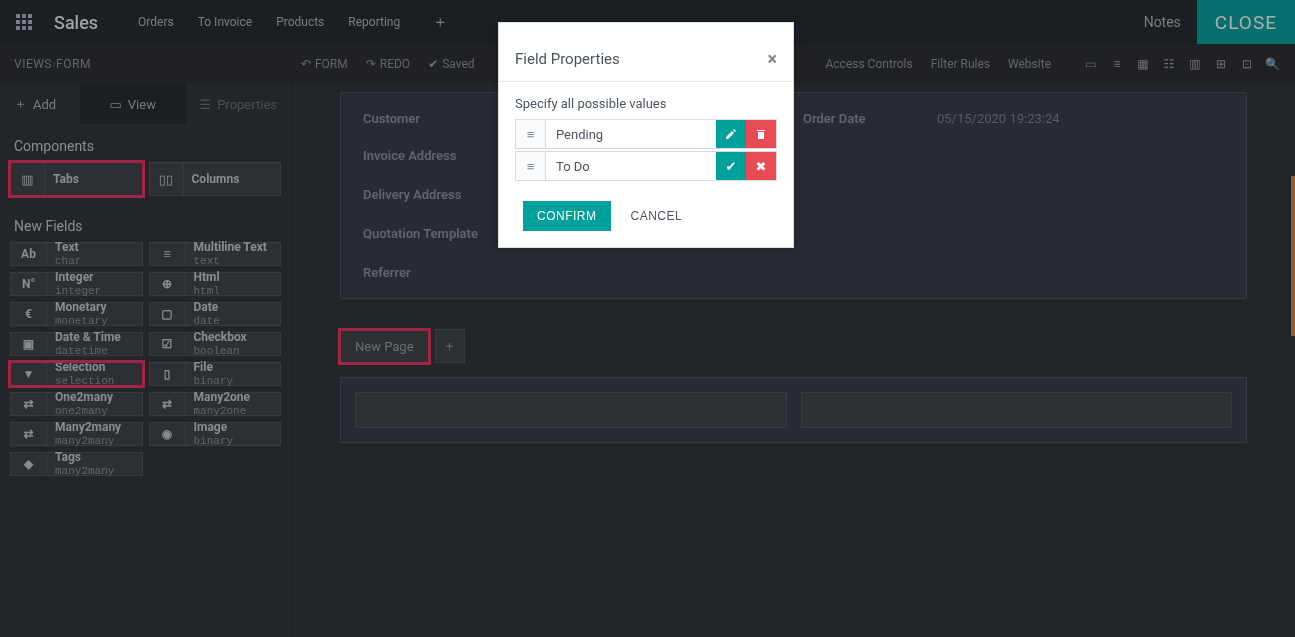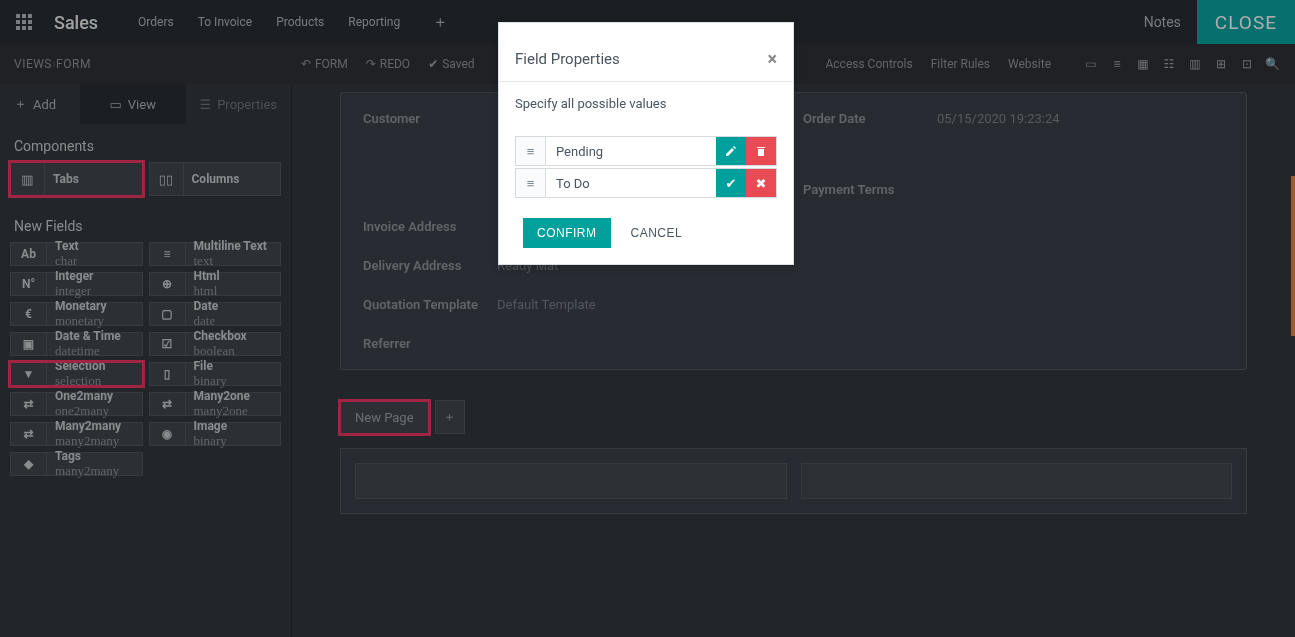--- a/index.html
+++ b/index.html
@@ -43,21 +43,21 @@
 .comp-box .lbl { padding-left: 8px; font-weight: 700; font-size: 12px; color: #c6ccd2;}
 
 .highlight-red { position: relative; }
 .highlight-red::after { content: ""; position: absolute; left: -3px; top: -3px; right: -3px; bottom: -3px; border: 3px solid #ed2f5b; pointer-events: none; }
 
 .fields-grid { display: grid; grid-template-columns: 1fr 1fr; gap: 6px; padding: 0 10px; }
 .field-box { display: flex; background: #3a3f47; border: 1px solid #4a4f57; height: 24px; cursor: grab; }
 .field-box .ico { width: 36px; display: flex; align-items: center; justify-content: center; border-right: 1px solid #4a4f57; color: #c6ccd2; font-size: 12px; font-weight: 700;}
 .field-box .txt { display: flex; flex-direction: column; justify-content: center; padding-left: 8px; line-height: 1.2;}
 .field-box .txt .name { font-weight: 700; font-size: 12px; color: #c6ccd2;}
-.field-box .txt .sub { font-size: 13px; color: #8a9199; font-family: Liberation Serif, serif;}
+.field-box .txt .sub { font-size: 11px; color: #8a9199; font-family: Liberation Mono, monospace;}
 
 
 .main { flex: 1; background: #2a2e36; position: relative; padding: 8px 48px 0 48px; overflow: hidden;}
 .form-card { background: #343a42; border: 1px solid #4a4f57; border-radius: 2px; padding: 0;}
 .form-inner { padding: 18px 22px; display: flex; gap: 80px;}
 .form-col { display: flex; flex-direction: column; gap: 24px;}
 .form-col.left { width: 360px;}
 .form-col.right { flex: 1; padding-top: 0;}
 .form-row { display: flex; gap: 14px; align-items: flex-start; }
 .form-row .flabel { width: 120px; font-size: 13px; color: #8a9199; font-weight: 600;}
@@ -73,21 +73,21 @@
 
 
 .orange-strip { position: absolute; right: 0; top: 92px; width: 4px; height: 160px; background: #e8833a;}
 
 
 .overlay { position: absolute; inset: 0; background: rgba(20,20,20,0.35); z-index: 50; }
 .modal { position: absolute; left: 498px; top: 22px; width: 296px; background: #fff; color: #4b5560; z-index: 60; border: 1px solid #dcdfe3; box-shadow: 0 2px 8px rgba(0,0,0,0.2);}
 .modal-header { display: flex; align-items: center; justify-content: space-between; padding: 12px 16px; border-bottom: 1px solid #e5e7ea; font-size: 15px; color: #4b5560; margin-top: 13px;}
 .modal-close { cursor: pointer; color: #888; font-size: 18px; font-weight: 700;}
 .modal-body { padding: 14px 16px 6px;}
-.modal-body .hint { font-size: 13px; color: #4b5560; margin-bottom: 25px;}
+.modal-body .hint { font-size: 13px; color: #4b5560; margin-bottom: 8px;}
 .value-row { display: flex; align-items: stretch; border: 1px solid #d6d9dd; margin-bottom: 2px; height: 30px;}
 .value-row .drag { width: 30px; display: flex; align-items: center; justify-content: center; border-right: 1px solid #d6d9dd; color: #808890; background: #fafbfc; cursor: grab;}
 .value-row .vtxt { flex: 1; display: flex; align-items: center; padding-left: 10px; font-size: 13px; color: #4b5560;}
 .value-row .btn { width: 30px; display: flex; align-items: center; justify-content: center; color: #fff; cursor: pointer;}
 .btn-teal { background: #00a09d; }
 .btn-red { background: #e74c55; }
 .modal-footer { padding: 12px 24px 16px; display: flex; gap: 12px;}
 .btn-confirm { background: #00a09d; color: #fff; padding: 8px 14px; font-size: 12px; letter-spacing: 0.5px; cursor: pointer; border: none;}
 .btn-cancel { background: transparent; color: #4b5560; padding: 8px 8px; font-size: 12px; letter-spacing: 0.5px; cursor: pointer; border: none;}
 
@@ -306,23 +306,20 @@
         <div class="form-col left">
           <div class="form-row">
               <div class="flabel">Customer</div>
             </div>
         </div>
         <div class="form-col right">
           <div class="form-row">
               <div class="flabel">Order Date</div>
               <div class="fval">05/15/2020 19:23:24</div>
             </div>
-          <div class="form-row" style="margin-top:32px;">
-              <div class="flabel">Payment Terms</div>
-            </div>
         </div>
       </div>
       <div class="form-inner" style="padding-top:4px;">
         <div class="form-col left">
           <div class="form-row">
               <div class="flabel">Invoice Address</div>
             </div>
           <div class="form-row">
               <div class="flabel">Delivery Address</div>
               <div class="fval link">Ready Mat</div>

